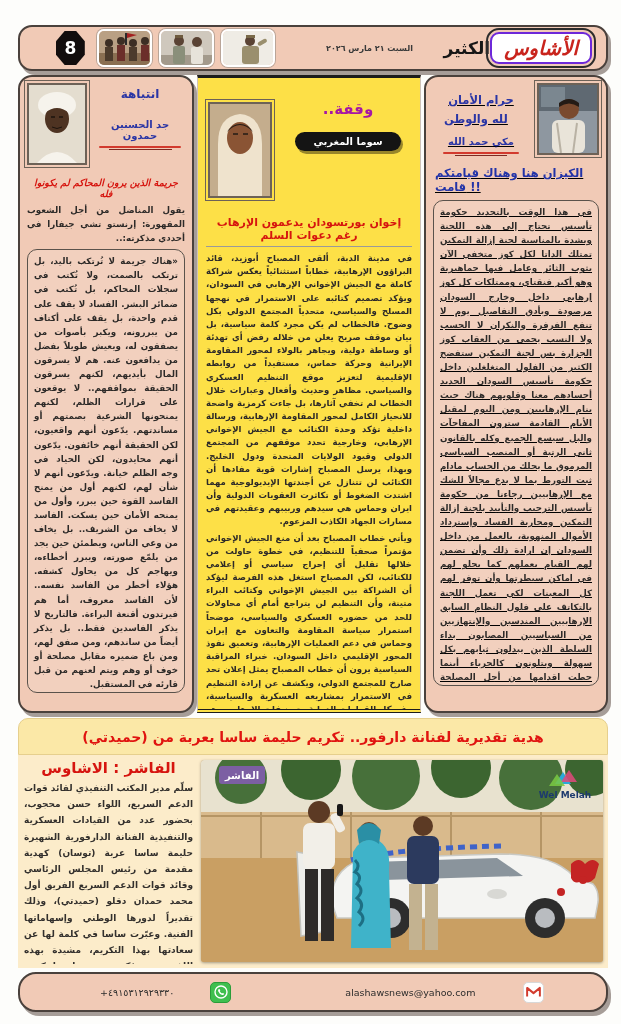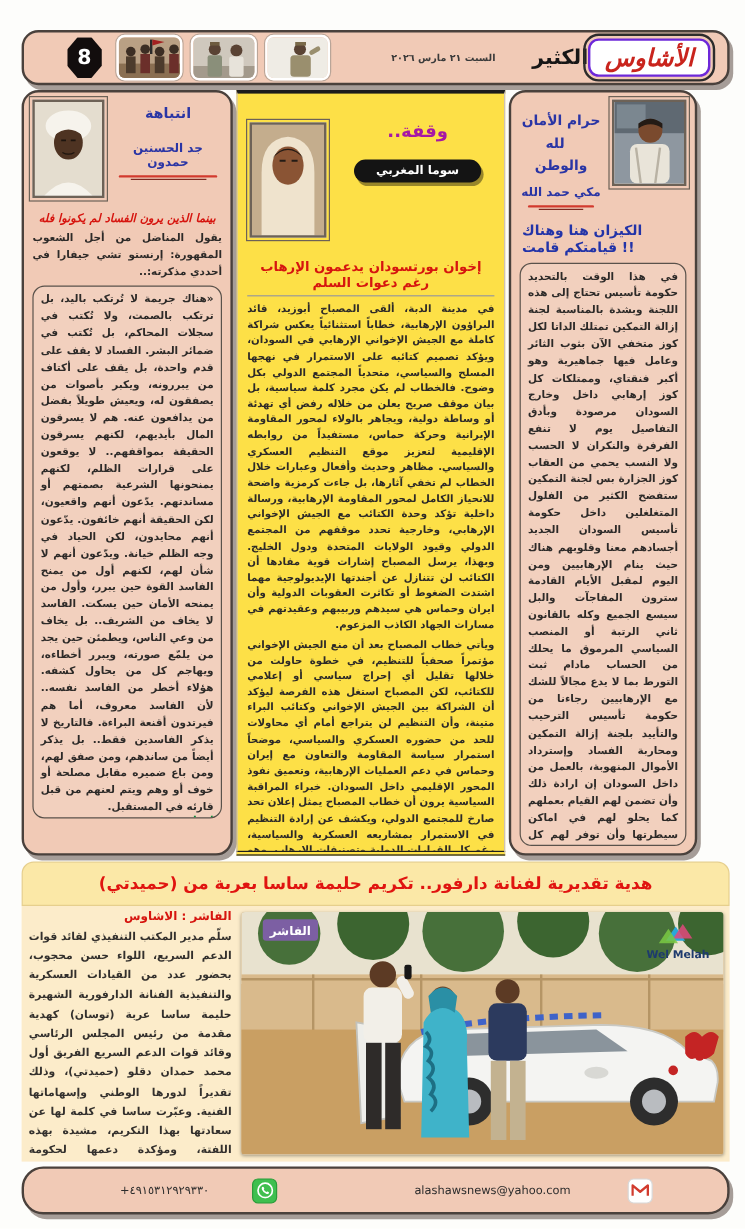--- a/index.html
+++ b/index.html
@@ -23,21 +23,21 @@
   .thumb svg { display:block; }
   .hdr-date { font-size:8px; font-weight:bold; color:#3a3a3a; margin-left:48px; width:96px; text-align:center; }
   .hdr-section { font-size:17px; font-weight:bold; color:#161616; margin-left:28px; }
   .logo-box { margin-left:auto; margin-right:6px; background:#fff; border:2px solid #6d28d9;
               outline:2px solid #2c2c2c; outline-offset:2px; border-radius:9px; padding:2px 12px; }
   .logo-text { color:#c9241d; font-size:20px; font-weight:bold; font-style:italic; }
 
   
   .col { position:absolute; top:75px; height:638px; overflow:hidden; }
   .col-left  { left:18px;  width:176px; padding:6px 7px; }
-  .col-right { left:424px; width:157px; padding:6px 7px; }
+  .col-right { left:424px; width:184px; padding:6px 7px;text-decoration:underline; }
   .col-mid { left:197px; width:224px; background:#fde047; border-top:3px solid #1c1c1c;
              border-bottom:4px double #1c1c1c; border-left:1px solid #cfc2b6; border-right:1px solid #cfc2b6;
              padding:8px 8px 4px; overflow:hidden; }
 
   .author-photo { border:2px solid #6d6257; outline:1px solid #6d6257; outline-offset:2px;
                   background:#ddd; flex:0 0 auto; }
   .col-head { display:flex; direction:rtl; gap:8px; align-items:flex-start; }
   .blue-title { color:#2a35a5; font-weight:bold; font-size:11.5px; }
   .red-underline { height:2px; background:#d23a2e; margin:5px auto 1px; width:80%; border-radius:2px; }
   .red-underline2 { height:1px; background:#7c2a22; margin:0 auto; width:55%; }
@@ -60,21 +60,21 @@
 
   
   .banner { position:absolute; left:18px; top:718px; width:590px; height:37px; background:#fbe8a7;
             border-radius:10px 10px 0 0; display:flex; align-items:center; justify-content:center;
             border:1px solid #e6cf8d; }
   .banner-text { color:#e01410; font-weight:bold; font-size:14px; direction:rtl; }
 
   
   .bottom-area { position:absolute; left:18px; top:755px; width:590px; height:213px; background:#fcecca; }
   .bottom-textcol { position:absolute; right:415px; left:6px; top:4px; bottom:4px; overflow:hidden; }
-  .bottom-byline { color:#d6150f; font-weight:bold; font-size:10px; direction:rtl; text-align:right; margin-bottom:3px; }
+  .bottom-byline { color:#d6150f; font-weight:bold; font-size:15px; direction:rtl; text-align:center; margin-bottom:3px; }
   .bottom-body { font-size:9px; font-weight:bold; color:#33302d; text-align:justify; direction:rtl; line-height:1.8; }
   .bottom-photo { position:absolute; left:183px; top:5px; width:402px; height:202px; border-radius:3px;
                   overflow:hidden; box-shadow:0 1px 3px rgba(0,0,0,.35); }
 
   
   .footer-bar { position:absolute; left:18px; top:972px; width:590px; height:40px;
                 border-radius:18px; display:flex; align-items:center; direction:ltr;
                 padding:0 30px; gap:18px; }
   .footer-phone { font-size:9.5px; font-weight:normal; color:#2c2c2c; margin-left:50px; direction:ltr;text-align:right; }
   .icon-badge { width:21px; height:21px; border-radius:5px; display:flex; align-items:center; justify-content:center; }
@@ -209,21 +209,21 @@
         </svg>
       </div>
       <div style="flex:1;text-align:center;padding-top:4px">
         <div class="blue-title" style="font-size:12px">انتباهة</div>
         <div class="blue-title" style="font-size:10px;margin-top:18px">جد الحسنين حمدون</div>
         <div class="red-underline" style="width:92%"></div>
         <div class="red-underline2" style="width:70%"></div>
       </div>
     </div>
 
-    <div class="headline-red" style="font-size:9.5px;font-style:italic;margin-top:12px">بينما الذين يرون الفساد لم يكونوا فله</div>
+    <div class="headline-red" style="font-size:9.5px;font-style:italic;margin-top:12px">جريمة الذين يرون المحاكم لم يكونوا فله</div>
 
     <div class="body-text" style="margin-top:4px">يقول المناضل من أجل الشعوب المقهورة: إرنستو تشي جيفارا في أحددي مذكرته:..</div>
 
     <div class="inner-box" style="height:444px;overflow:hidden">
       <div class="body-text">«هناك جريمة لا تُرتكب باليد، بل ترتكب بالصمت، ولا تُكتب في سجلات المحاكم، بل تُكتب في ضمائر البشر. الفساد لا يقف على قدم واحدة، بل يقف على أكتاف من يبررونه، ويكبر بأصوات من يصفقون له، ويعيش طويلاً بفضل من يدافعون عنه. هم لا يسرقون المال بأيديهم، لكنهم يسرقون الحقيقة بمواقفهم.. لا يوقعون على قرارات الظلم، لكنهم يمنحونها الشرعية بصمتهم أو مساندتهم. يدّعون أنهم واقعيون، لكن الحقيقة أنهم خائفون. يدّعون أنهم محايدون، لكن الحياد في وجه الظلم خيانة. ويدّعون أنهم لا شأن لهم، لكنهم أول من يمنح الفاسد القوة حين يبرر، وأول من يمنحه الأمان حين يسكت. الفاسد لا يخاف من الشريف.. بل يخاف من وعي الناس، ويطمئن حين يجد من يلمّع صورته، ويبرر أخطاءه، ويهاجم كل من يحاول كشفه. هؤلاء أخطر من الفاسد نفسه.. لأن الفاسد معروف، أما هم فيرتدون أقنعة البراءة. فالتاريخ لا يذكر الفاسدين فقط.. بل يذكر أيضاً من ساندهم، ومن صفق لهم، ومن باع ضميره مقابل مصلحة أو خوف أو وهم ويتم لعنهم من قبل قارئه في المستقبل.</div>
       <div class="green-label">إنتباهة:</div>
 
     </div>
   </div>
 

